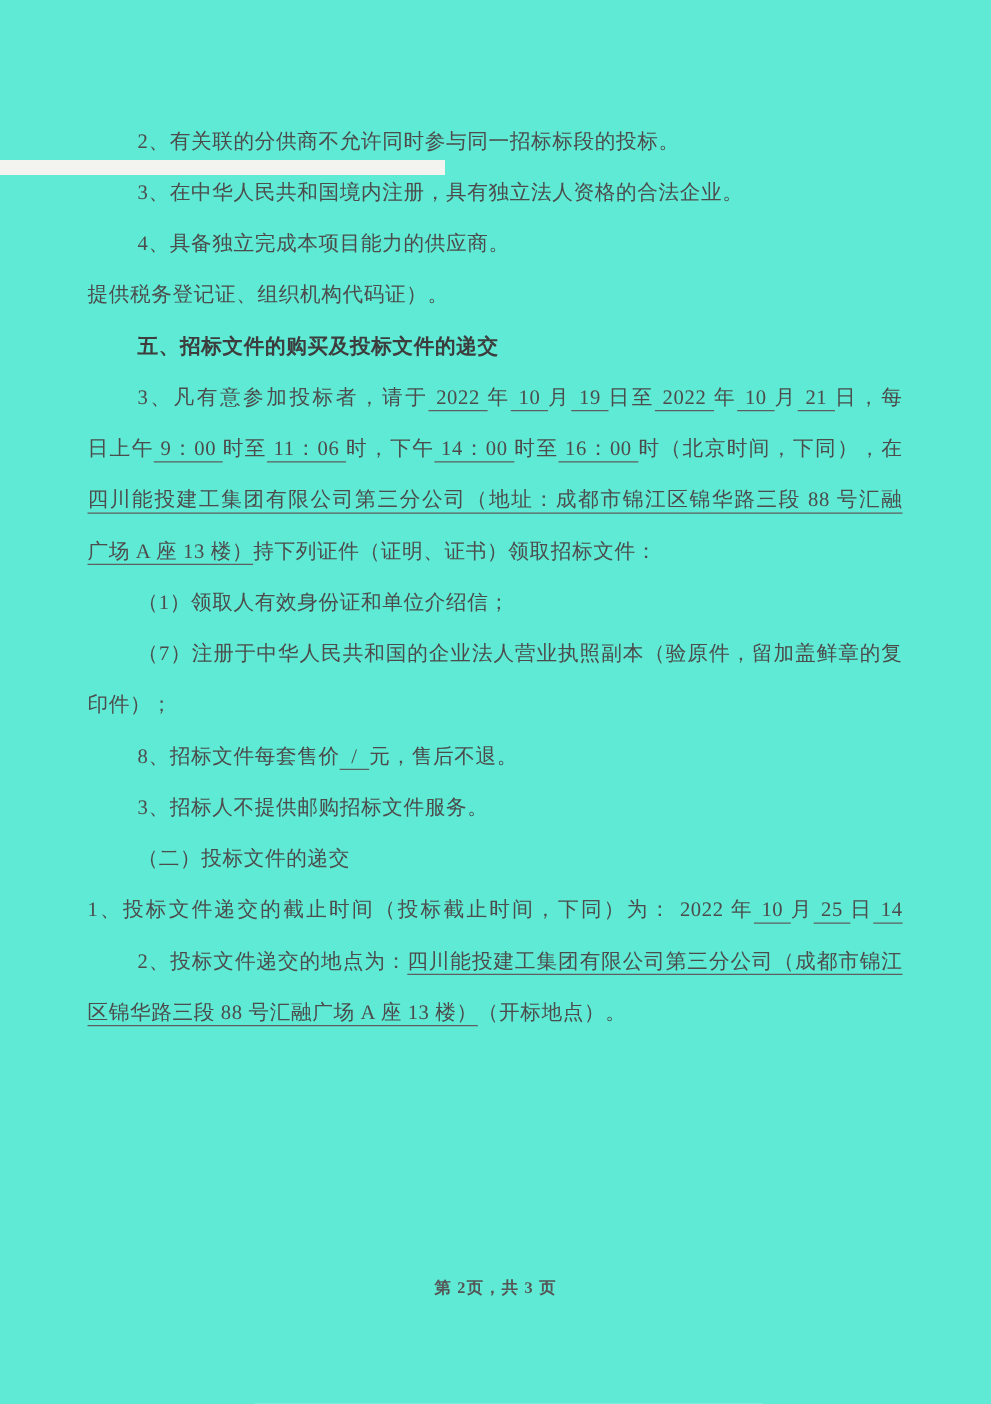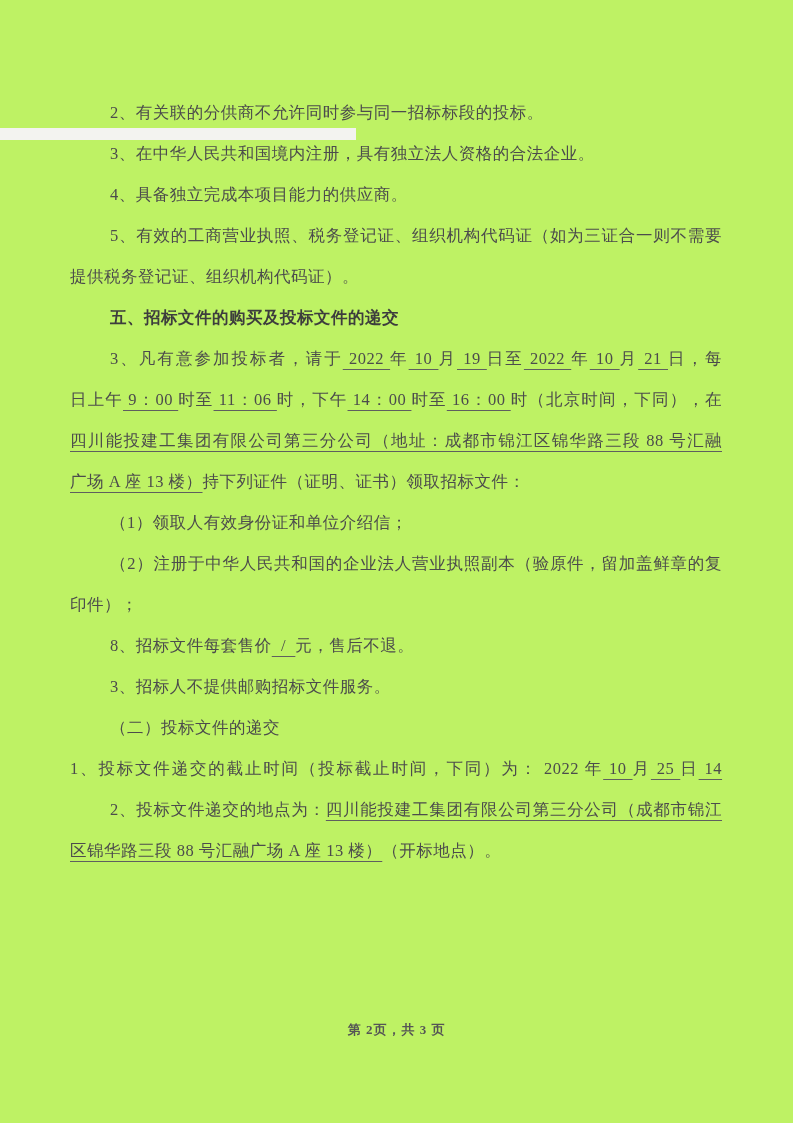--- a/index.html
+++ b/index.html
@@ -8,21 +8,21 @@
     background:#fefefe;
     font-family:"Liberation Serif","DejaVu Serif",serif;
     color:#4c4c4c;
     position:relative;
     overflow:hidden;
   }
   .page {
     position:absolute; left:0; top:0; right:0; bottom:0;
     padding:92px 71px 0 70px;
     box-sizing:border-box;
-    background:#bef264;
+    background:#5eead4;
   }
   .artifact {
     position:absolute; left:0; top:128px; width:356px; height:12px;
     background:#f3f3f0;
   }
   p.line {
     margin:0;
     font-size:16.5px;
     line-height:41px;
     height:41px;
@@ -57,34 +57,33 @@
 </style>
 </head>
 <body>
 
 <div class="page">
   <div class="artifact"></div>
 
   <p class="line indent"><span>2、有关联的分供商不允许同时参与同一招标标段的投标。</span></p>
   <p class="line indent"><span>3、在中华人民共和国境内注册，具有独立法人资格的合法企业。</span></p>
   <p class="line indent"><span>4、具备独立完成本项目能力的供应商。</span></p>
-  <p class="line indent full"><span>5、有效的工商营业执照、税务登记证、组织机构代码证（如为三证合一则不需要</span></p>
   <p class="line"><span>提供税务登记证、组织机构代码证）。</span></p>
   <p class="line indent bold"><span>五、招标文件的购买及投标文件的递交</span></p>
 
   <p class="line indent full"><span>3、凡有意参加投标者，请于</span><span class="u"> 2022 </span><span>年</span><span class="u"> 10 </span><span>月</span><span class="u"> 19 </span><span>日至</span><span class="u"> 2022 </span><span>年</span><span class="u"> 10 </span><span>月</span><span class="u"> 21 </span><span>日，每</span></p>
 
   <p class="line full"><span>日上午</span><span class="u"> 9：00 </span><span>时至</span><span class="u"> 11：06 </span><span>时，下午</span><span class="u"> 14：00 </span><span>时至</span><span class="u"> 16：00 </span><span>时（北京时间，下同），在</span></p>
 
   <p class="line full"><span class="u">四川能投建工集团有限公司第三分公司（地址：成都市锦江区锦华路三段 88 号汇融</span></p>
 
   <p class="line"><span class="u">广场 A 座 13 楼）</span><span>持下列证件（证明、证书）领取招标文件：</span></p>
 
   <p class="line indent"><span>（1）领取人有效身份证和单位介绍信；</span></p>
-  <p class="line indent full"><span>（2）注册于中华人民共和国的企业法人营业执照副本（验原件，留加盖鲜章的复</span></p>
+  <p class="line indent full"><span>（7）注册于中华人民共和国的企业法人营业执照副本（验原件，留加盖鲜章的复</span></p>
   <p class="line"><span>印件）；</span></p>
 
   <p class="line indent"><span>8、招标文件每套售价</span><span class="u">  /  </span><span>元，售后不退。</span></p>
 
   <p class="line indent"><span>3、招标人不提供邮购招标文件服务。</span></p>
   <p class="line indent"><span>（二）投标文件的递交</span></p>
 
   <p class="line full"><span>1、投标文件递交的截止时间（投标截止时间，下同）为： 2022 年</span><span class="u"> 10 </span><span>月</span><span class="u"> 25 </span><span>日</span><span class="u"> 14</span></p>
 
 

